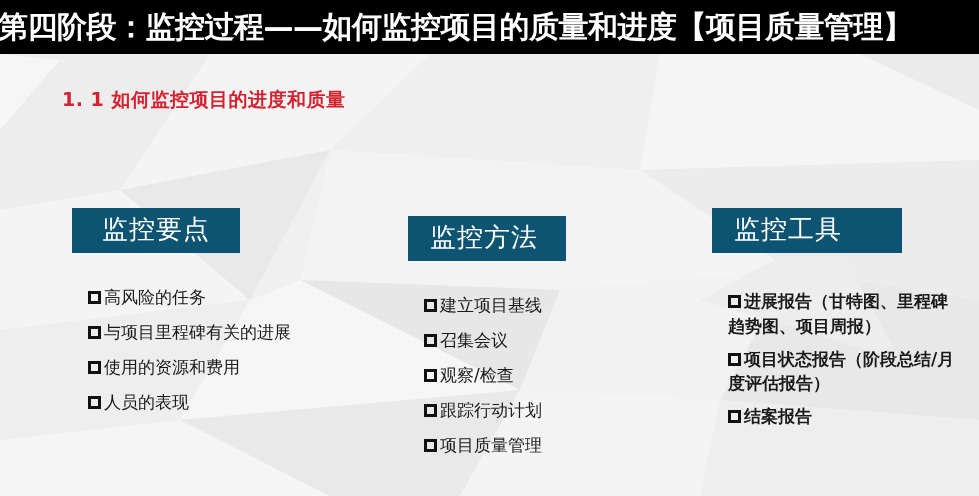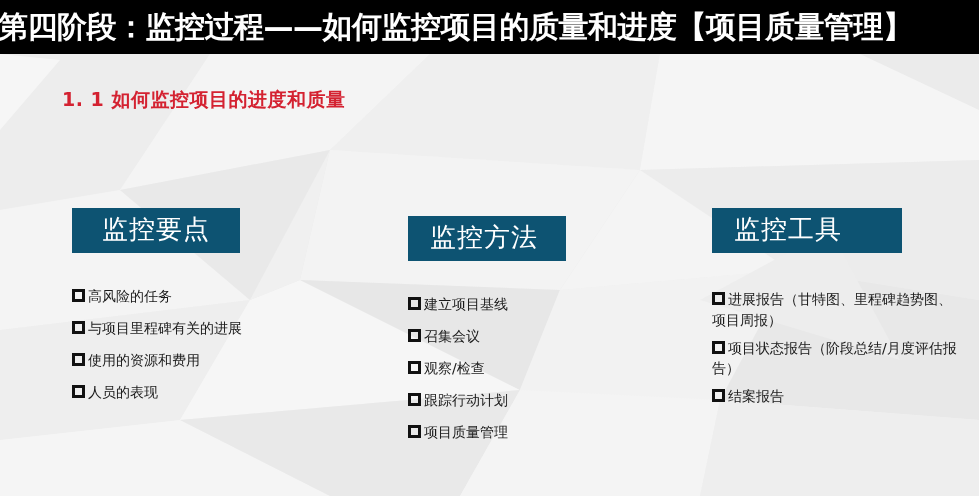--- a/index.html
+++ b/index.html
@@ -87,31 +87,33 @@
   #col-1 .col-header { min-width: 158px; text-align: left; margin-top: 8px; }
   #col-2 .col-header { min-width: 190px; text-align: left; }
 
   .bullet-list {
     margin: 0;
     padding: 0;
     list-style: none;
     margin-top: 36px;
   }
   .bullet-item {
-    font-size: 14px;
+    font-size: 17px;
     color: #1a1a1a;
     line-height: 1.0;
     margin-bottom: 18px;
     display: block;
     white-space: nowrap;
+    margin-left: 16px;
   }
   .bullet-item.wrap {
     white-space: normal;
     line-height: 1.45;
     margin-bottom: 8px;
+    font-weight: bold;
   }
   .bullet-glyph {
     display: inline-block;
     width: 13px;
     height: 13px;
     border: 3px solid #111111;
     box-sizing: border-box;
     margin-right: 3px;
     vertical-align: -1px;
   }

